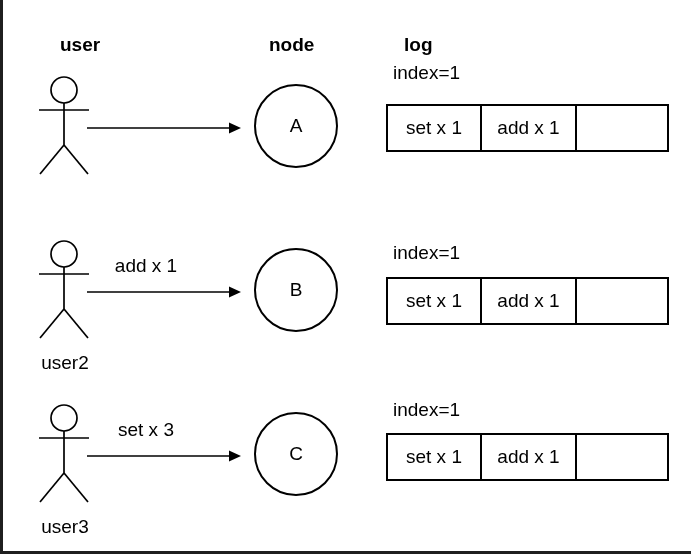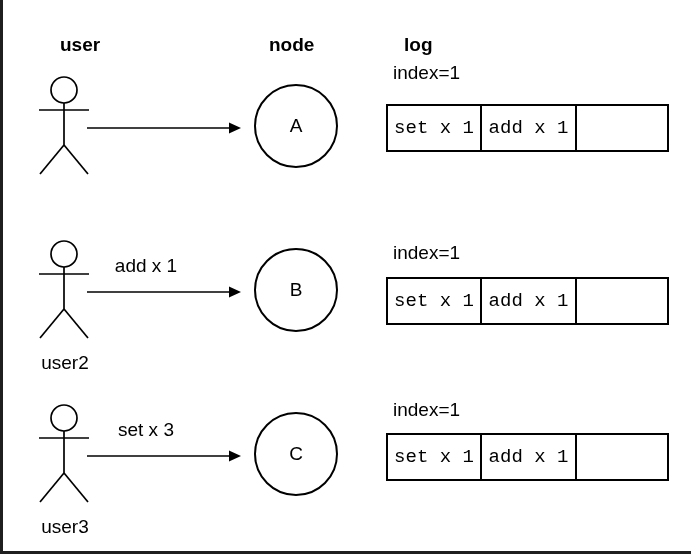--- a/index.html
+++ b/index.html
@@ -19,21 +19,21 @@
        font-size:19px;white-space:nowrap;}
   .uname{position:absolute;left:0px;top:118px;width:124px;text-align:center;
        font-size:19px;white-space:nowrap;}
   .node-circle{position:absolute;left:251px;top:14px;width:84px;height:84px;
        border:2px solid #000;border-radius:50%;box-sizing:border-box;
        display:flex;align-items:center;justify-content:center;background:#fff;}
   .node-letter{font-size:19px;}
   .idx{position:absolute;left:390px;font-size:19px;white-space:nowrap;}
   .row1 .idx{top:-8px;} .row2 .idx{top:8px;} .row3 .idx{top:1px;}
   .logtable{position:absolute;left:383px;width:283px;height:48px;
-       border:2px solid #000;box-sizing:border-box;display:flex;background:#fff;font-family:Liberation Mono, monospace;}
+       border:2px solid #000;box-sizing:border-box;display:flex;background:#fff;}
   .row1 .logtable{top:34px;} .row2 .logtable{top:43px;} .row3 .logtable{top:35px;}
   .cell{height:100%;box-sizing:border-box;display:flex;align-items:center;
        justify-content:center;font-size:19px;white-space:nowrap;border-right:2px solid #000;}
   .cell:nth-child(1){width:94px;}
   .cell:nth-child(2){width:95px;}
   .cell:nth-child(3){flex:1;border-right:none;}
 </style>
 </head>
 <body>
 

